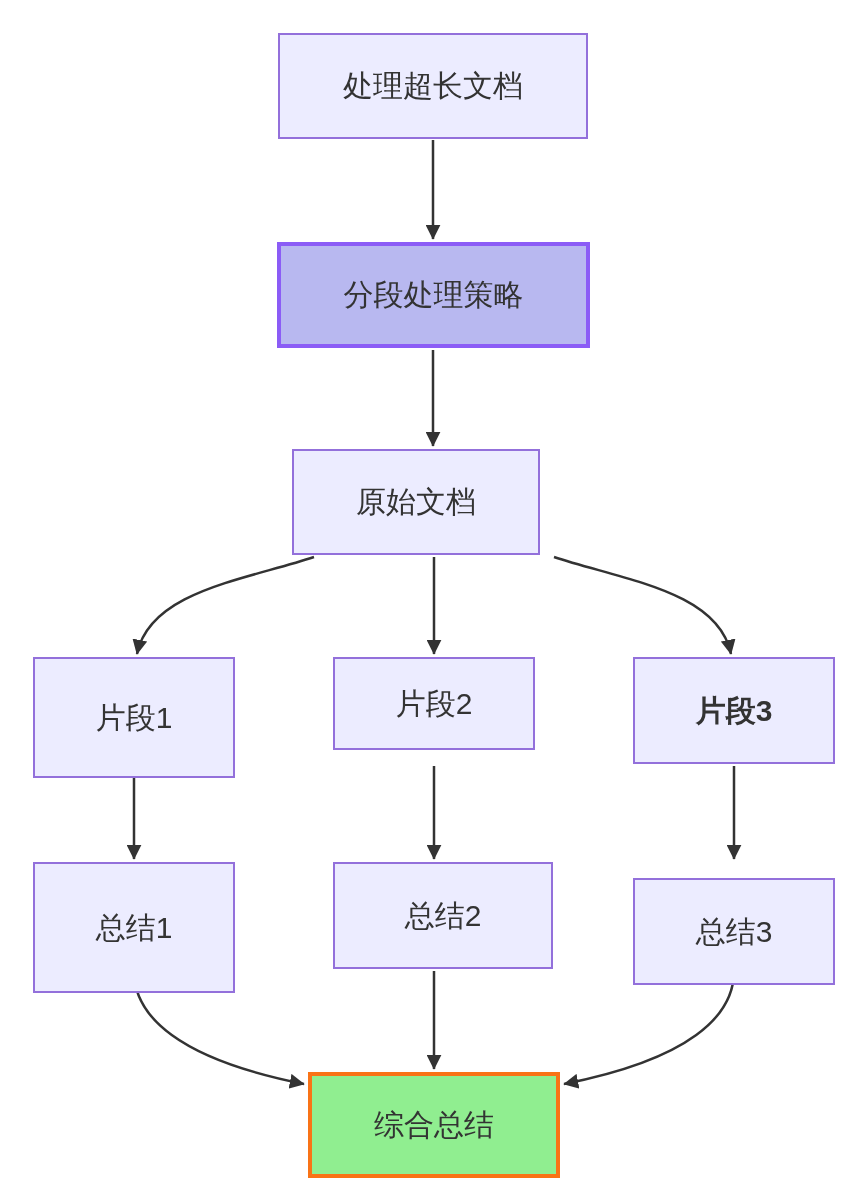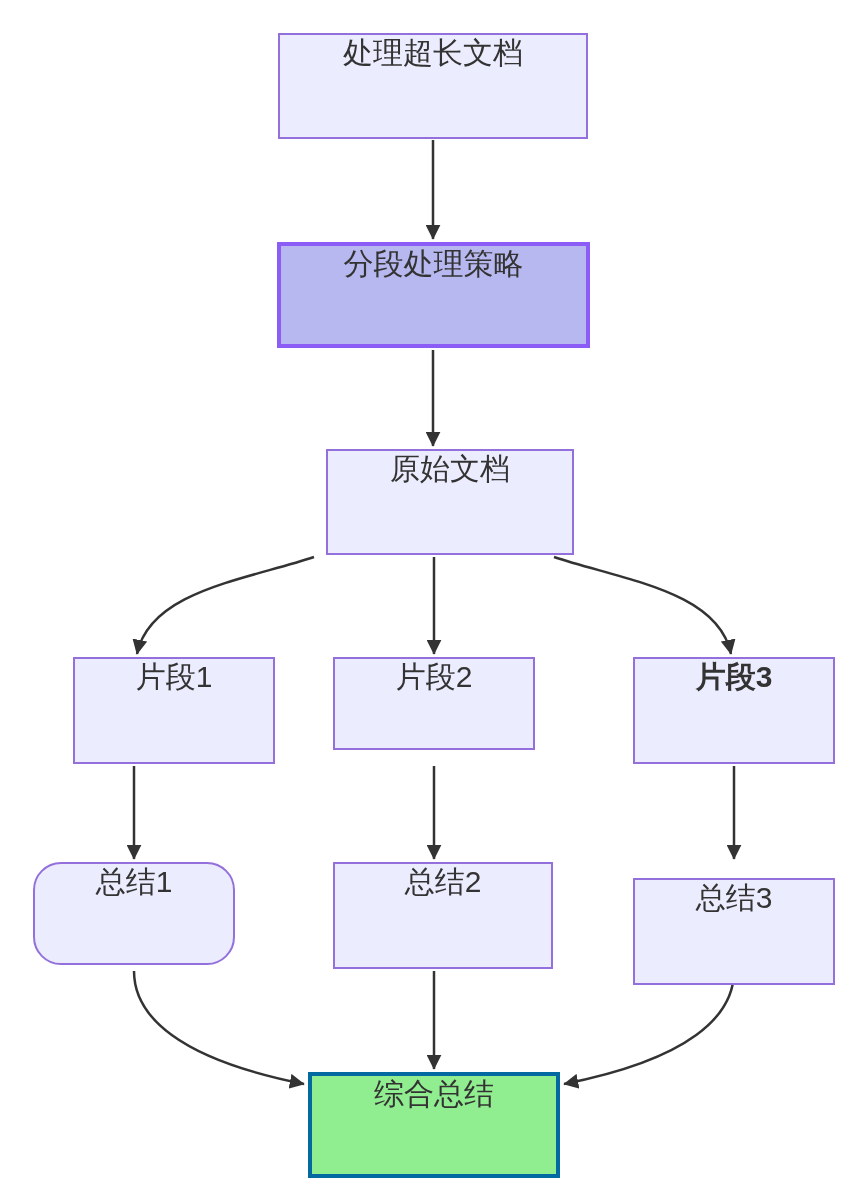--- a/index.html
+++ b/index.html
@@ -20,45 +20,46 @@
     left: 0;
     top: 0;
     width: 852px;
     height: 1196px;
     z-index: 1;
   }
   .node {
     position: absolute;
     z-index: 2;
     display: flex;
+    align-items: center;
     justify-content: center;
     box-sizing: border-box;
     background: #ECECFF;
     border: 2px solid #9370DB;
     color: #333333;
     font-size: 30px;
     line-height: 1.2;
     text-align: center;
   }
   .node.emphasis {
     background: #B8B8F0;
     border: 4px solid #8b5cf6;
   }
   .node.result {
     background: #90EE90;
-    border: 4px solid #0369a1;
+    border: 4px solid #f97316;
   }
   
   #node-a  { left: 278px; top:   33px; width: 310px; height: 106px; }
   #node-b  { left: 277px; top:  242px; width: 313px; height: 106px; }
-  #node-c  { left: 326px; top:  449px; width: 248px; height: 106px; }
-  #node-d1 { left:  33px; top:  657px; width: 202px; height: 107px; margin-left: 40px; }
+  #node-c  { left: 292px; top:  449px; width: 248px; height: 106px; }
+  #node-d1 { left:  33px; top:  657px; width: 202px; height: 121px; }
   #node-d2 { left: 333px; top:  657px; width: 202px; height: 93px; }
   #node-d3 { left: 633px; top:  657px; width: 202px; height: 107px; font-weight: bold; }
-  #node-e1 { left:  33px; top:  862px; width: 202px; height: 103px; border-radius: 28px; }
+  #node-e1 { left:  33px; top:  862px; width: 202px; height: 131px; }
   #node-e2 { left: 333px; top:  862px; width: 220px; height: 107px; }
   #node-e3 { left: 633px; top:  862px; width: 202px; height: 107px; margin-top: 16px; }
   #node-f  { left: 308px; top: 1072px; width: 252px; height: 106px; }
 </style>
 </head>
 <body>
 
 <div class="canvas">
 
   <svg class="edges-layer" viewBox="0 0 852 1196" xmlns="http://www.w3.org/2000/svg">

